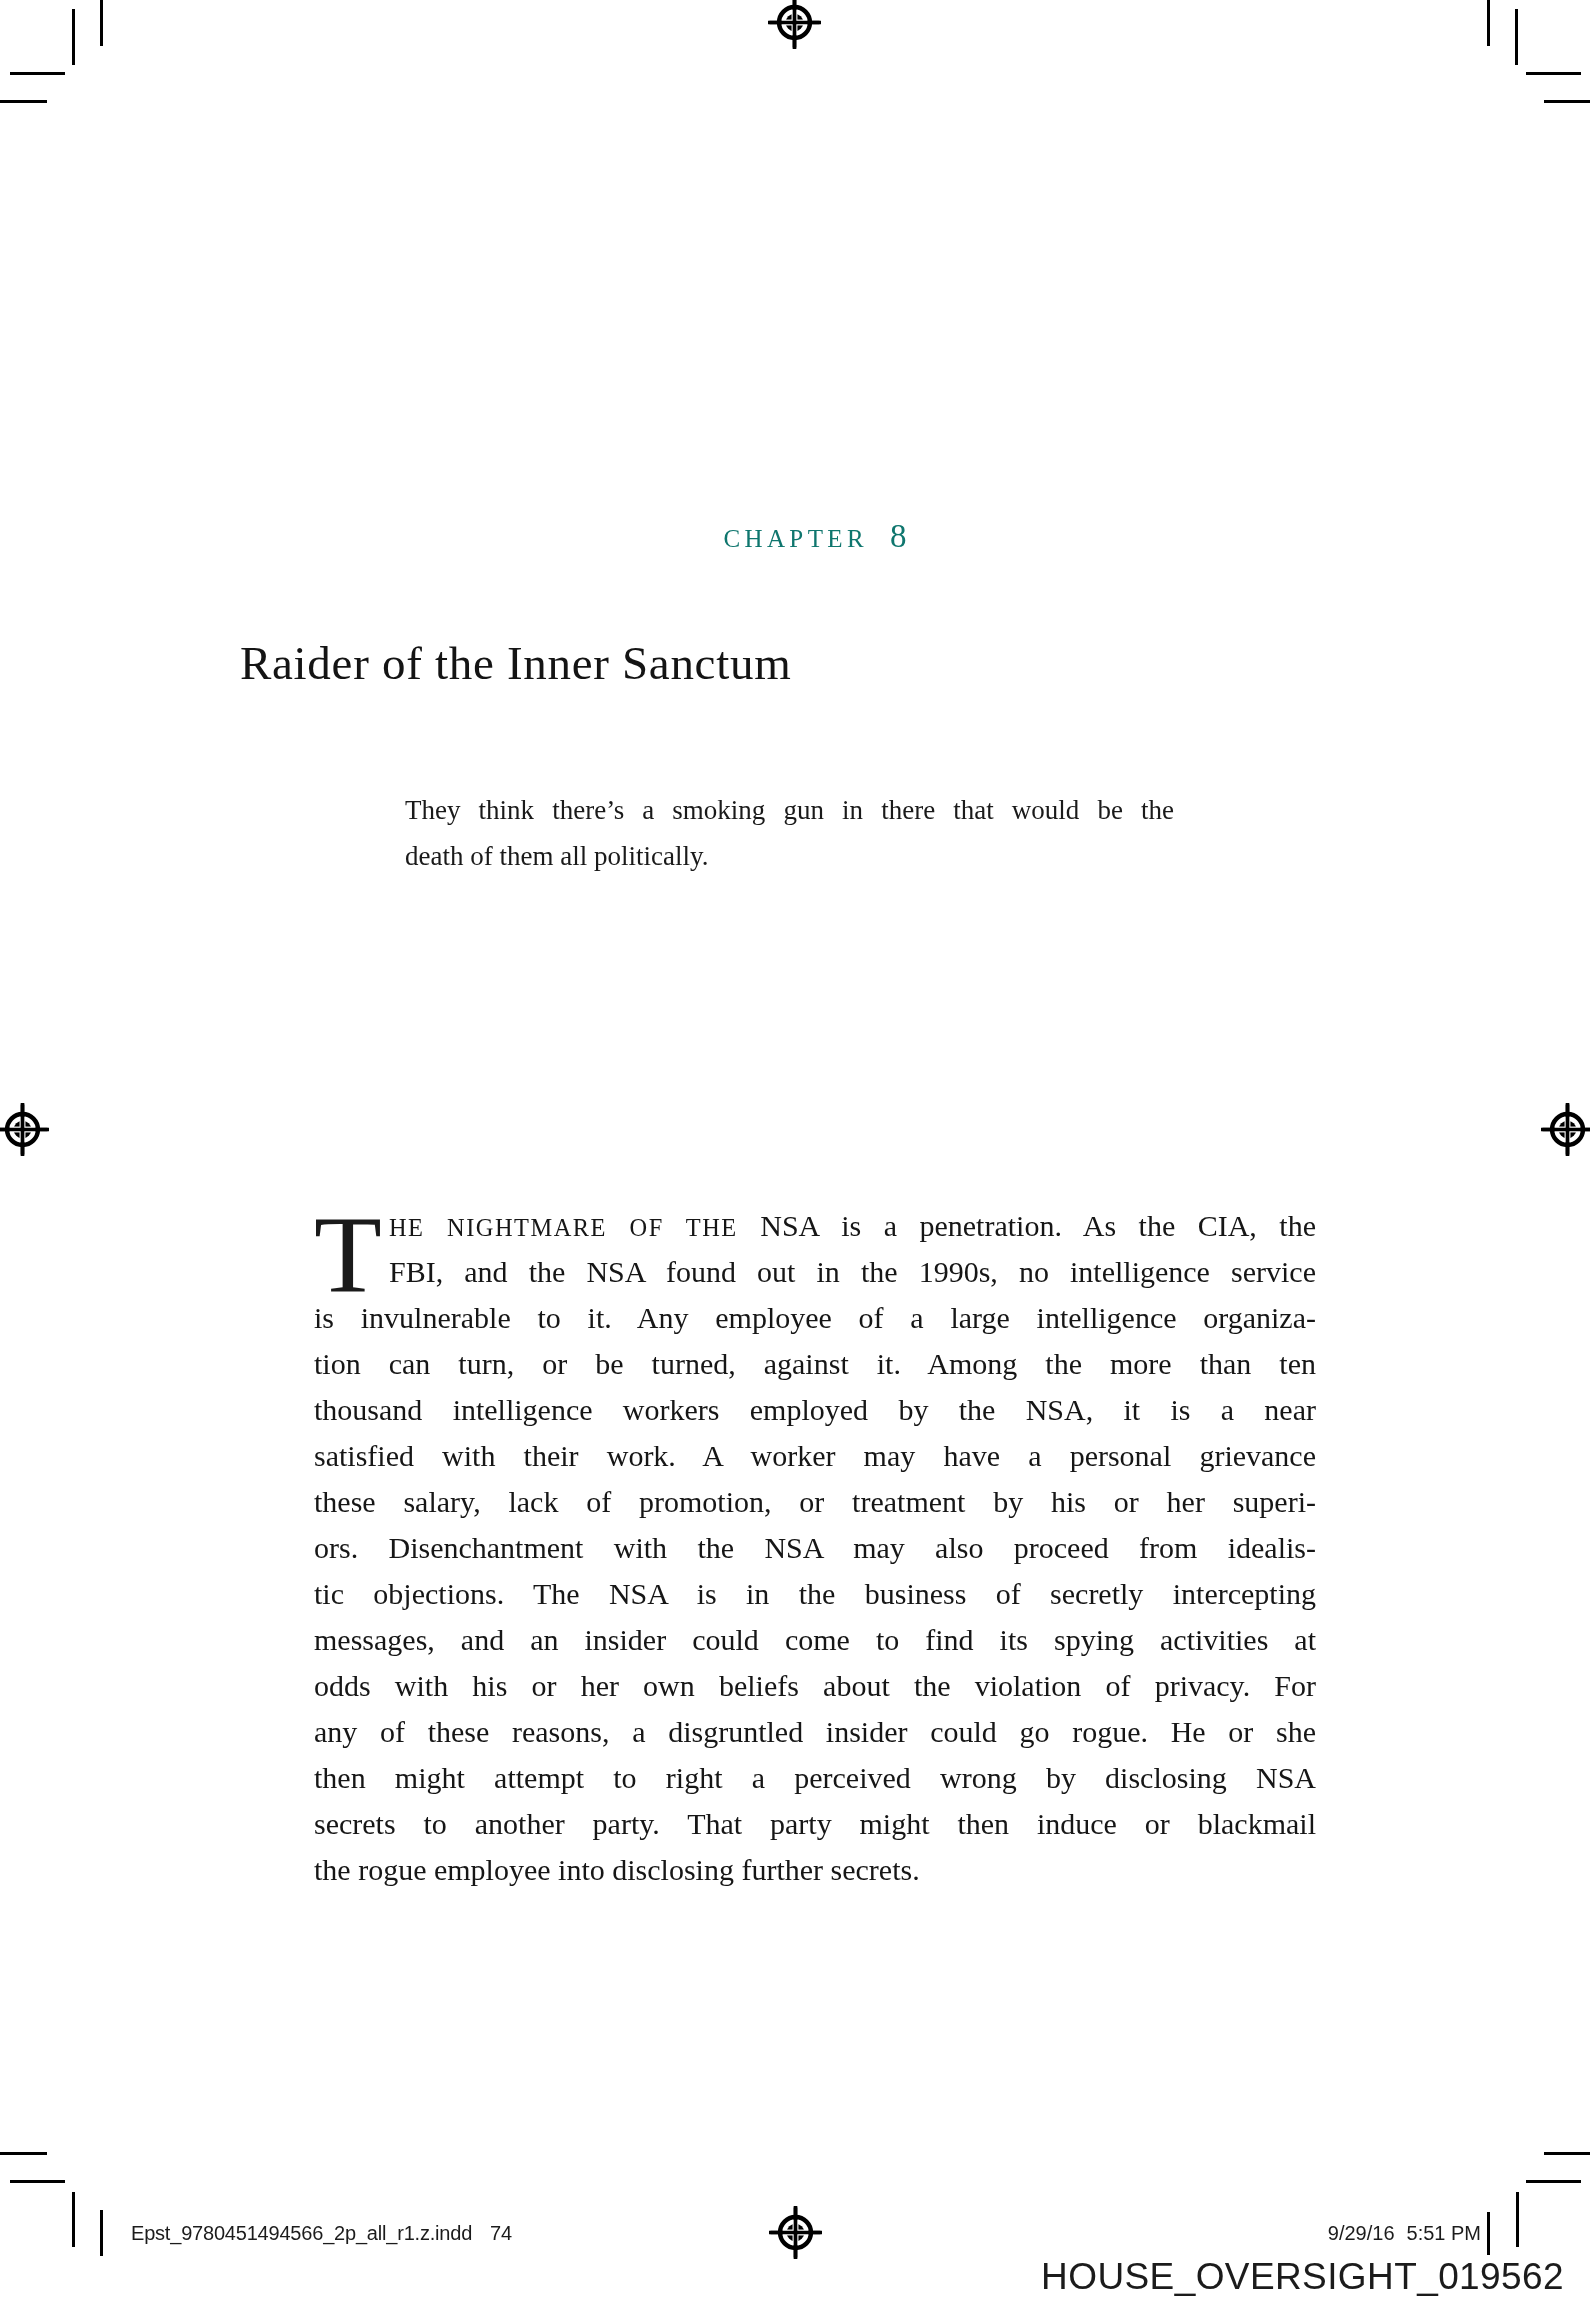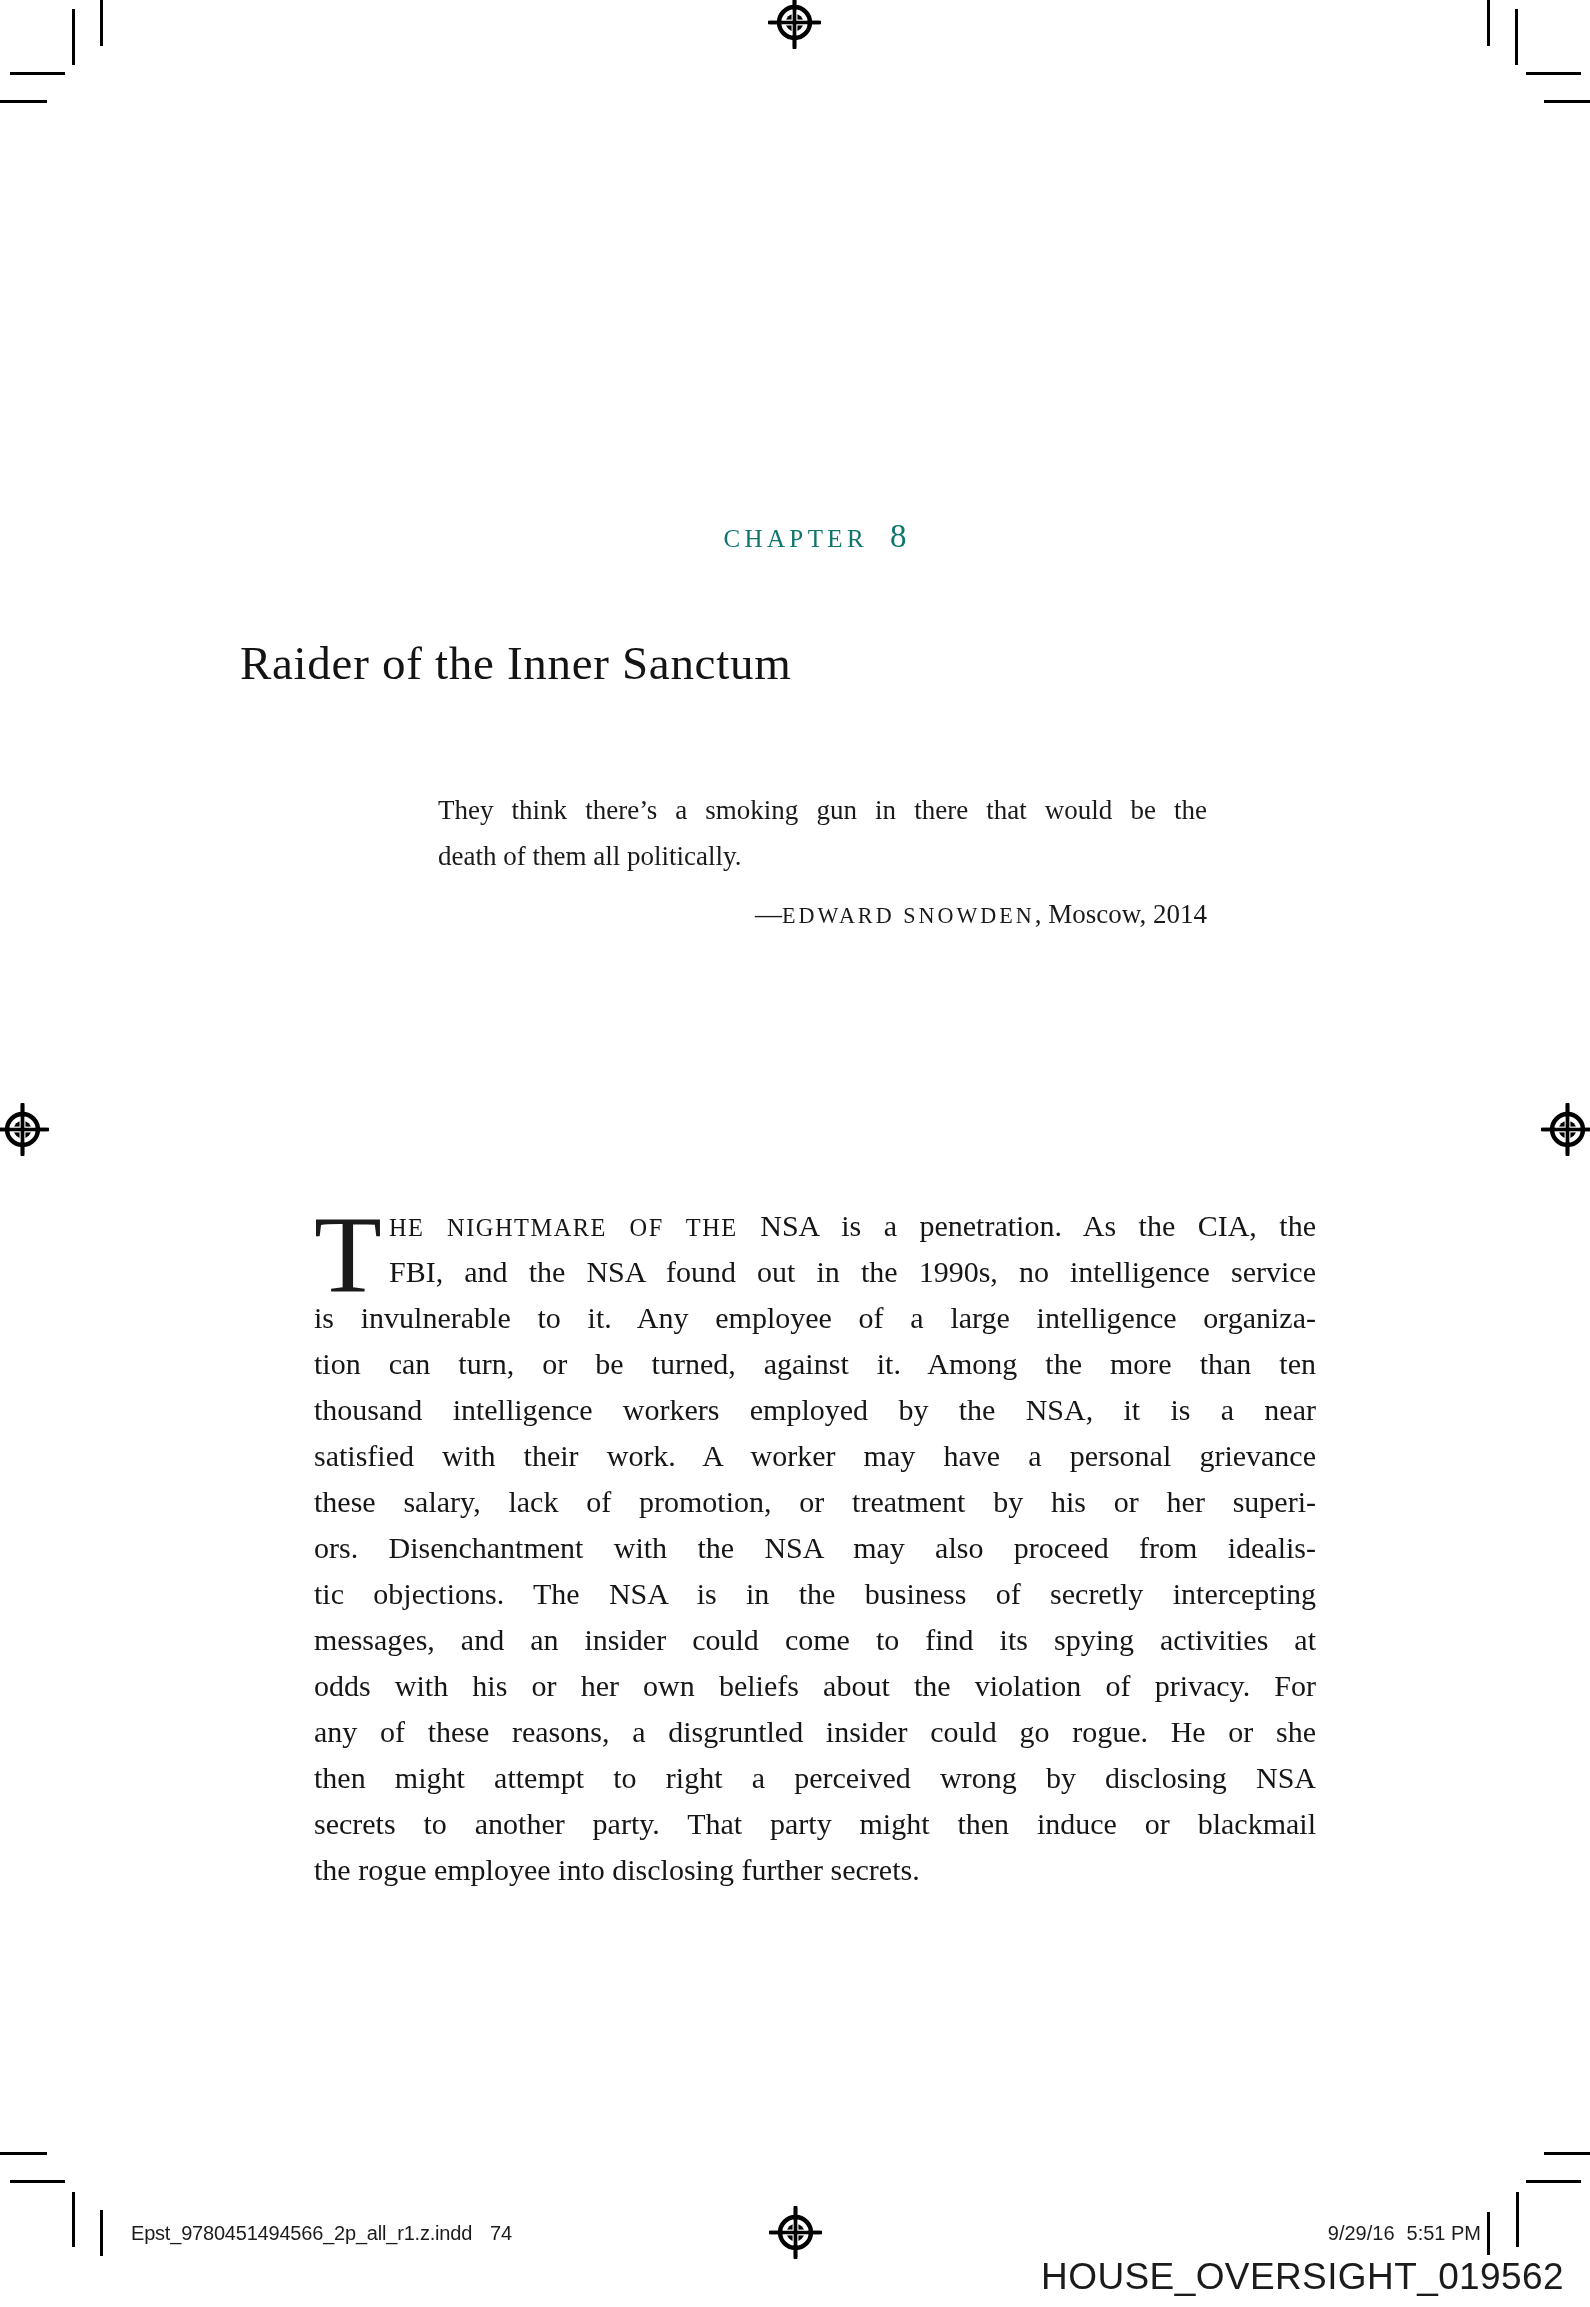--- a/index.html
+++ b/index.html
@@ -14,21 +14,21 @@
   .chapter-label{
     position:absolute;left:314px;width:1002px;top:518px;
     text-align:center;font-size:25px;letter-spacing:4.4px;color:#0f766e;
   }
   .chapter-number{font-size:33px;letter-spacing:0;margin-left:22px;}
   .page-title{
     position:absolute;left:240px;width:1150px;top:636px;
     text-align:left;font-size:47px;color:#141414;letter-spacing:0.7px;
   }
   
-  .epigraph{position:absolute;left:438px;width:769px;top:787px;
+  .epigraph{position:absolute;left:405px;width:769px;top:787px;
     font-size:27px;line-height:46px;color:#1a1a1a;}
   .ep-line.just{text-align:justify;text-align-last:justify;}
   .ep-attr{margin-top:12px;text-align:right;}
   .attr-name{font-size:0.82em;letter-spacing:3px;}
   
   .body-block{position:absolute;left:314px;width:1002px;top:1203px;
     font-size:30px;line-height:46px;color:#161616;}
   .drop-cap{position:absolute;left:0;top:-4.4px;font-size:111px;line-height:1;
     font-family:"Liberation Serif",serif;color:#1a1a1a;}
   .bl{height:46px;text-align:justify;text-align-last:justify;text-justify:inter-word;overflow:visible;}
@@ -119,21 +119,20 @@
 <div class="crop" style="left:1487px;top:2212px;width:3px;height:43px;"></div>
 <div class="crop" style="left:1516px;top:2192px;width:3px;height:55px;"></div>
 
 <div class="chapter-label"><span>CHAPTER</span><span class="chapter-number">8</span></div>
 
 <div class="page-title">Raider of the Inner Sanctum</div>
 
 <div class="epigraph">
   <div class="ep-line just">They think there’s a smoking gun in there that would be the</div>
   <div class="ep-line">death of them all politically.</div>
-  <div class="ep-attr"><span>—</span><span class="attr-name">EDWARD SNOWDEN</span><span>, Moscow, 2014</span></div>
 </div>
 
 <div class="body-block">
   <span class="drop-cap">T</span>
   <div class="bl indent"><span class="sc-intro">HE NIGHTMARE OF THE</span><span> NSA is a penetration. As the CIA, the</span></div>
   <div class="bl indent">FBI, and the NSA found out in the 1990s, no intelligence service</div>
   <div class="bl">is invulnerable to it. Any employee of a large intelligence organiza-</div>
   <div class="bl">tion can turn, or be turned, against it. Among the more than ten</div>
   <div class="bl">thousand intelligence workers employed by the NSA, it is a near</div>
   <div class="bl">satisfied with their work. A worker may have a personal grievance</div>

